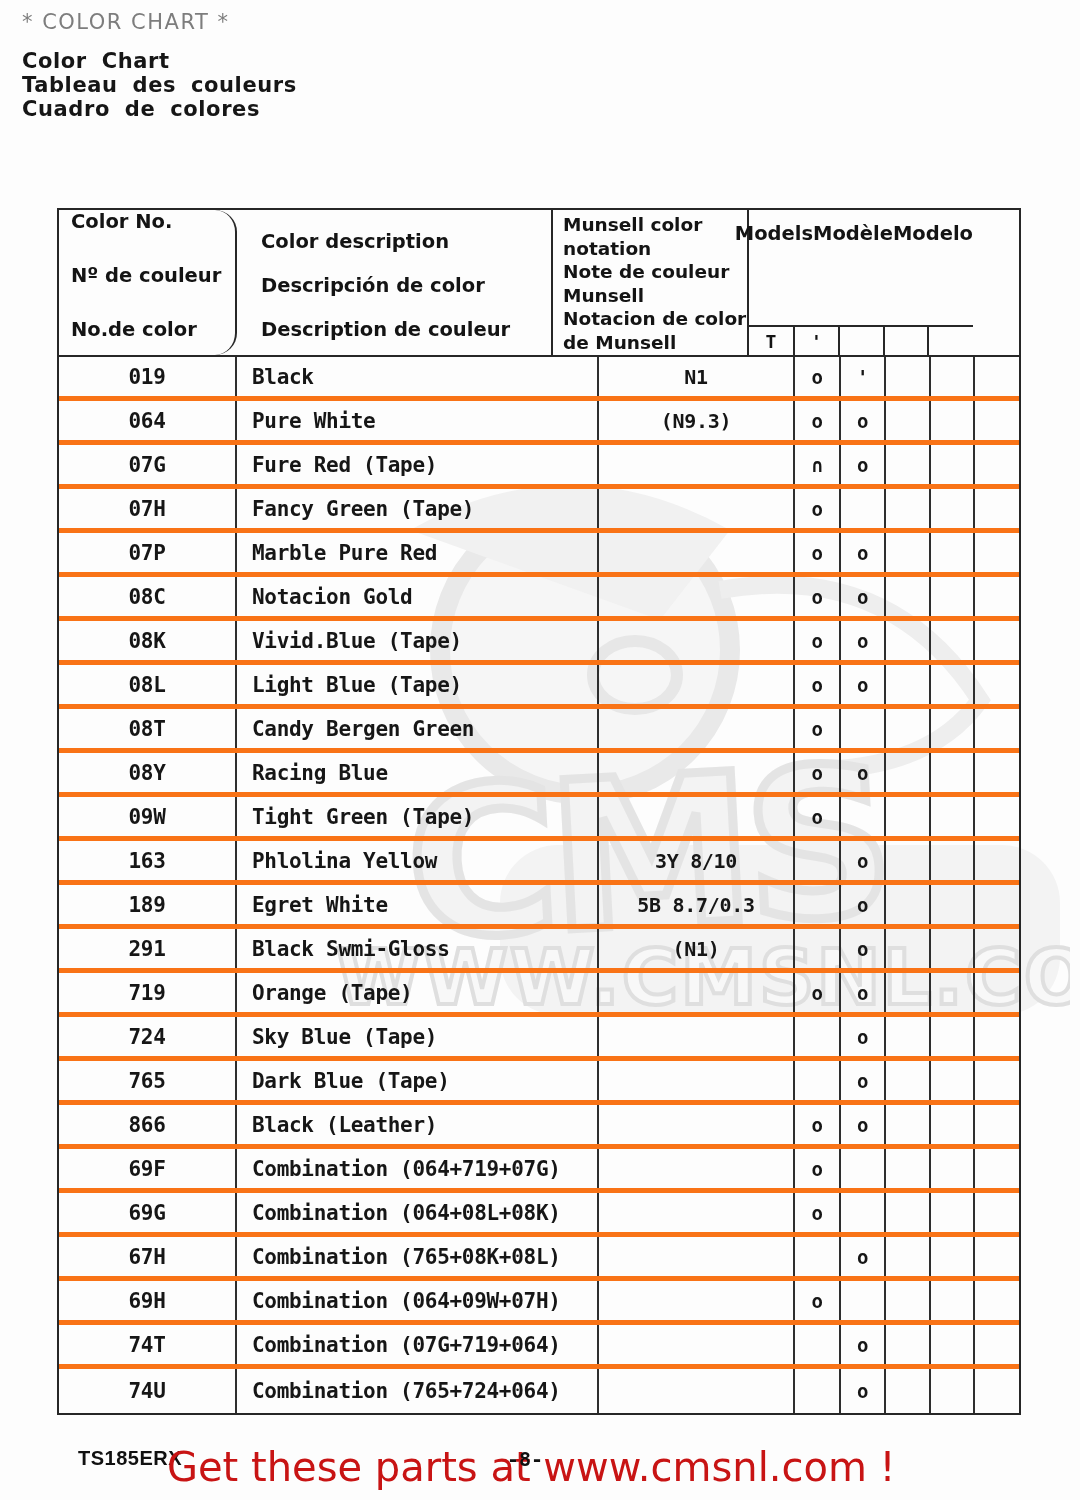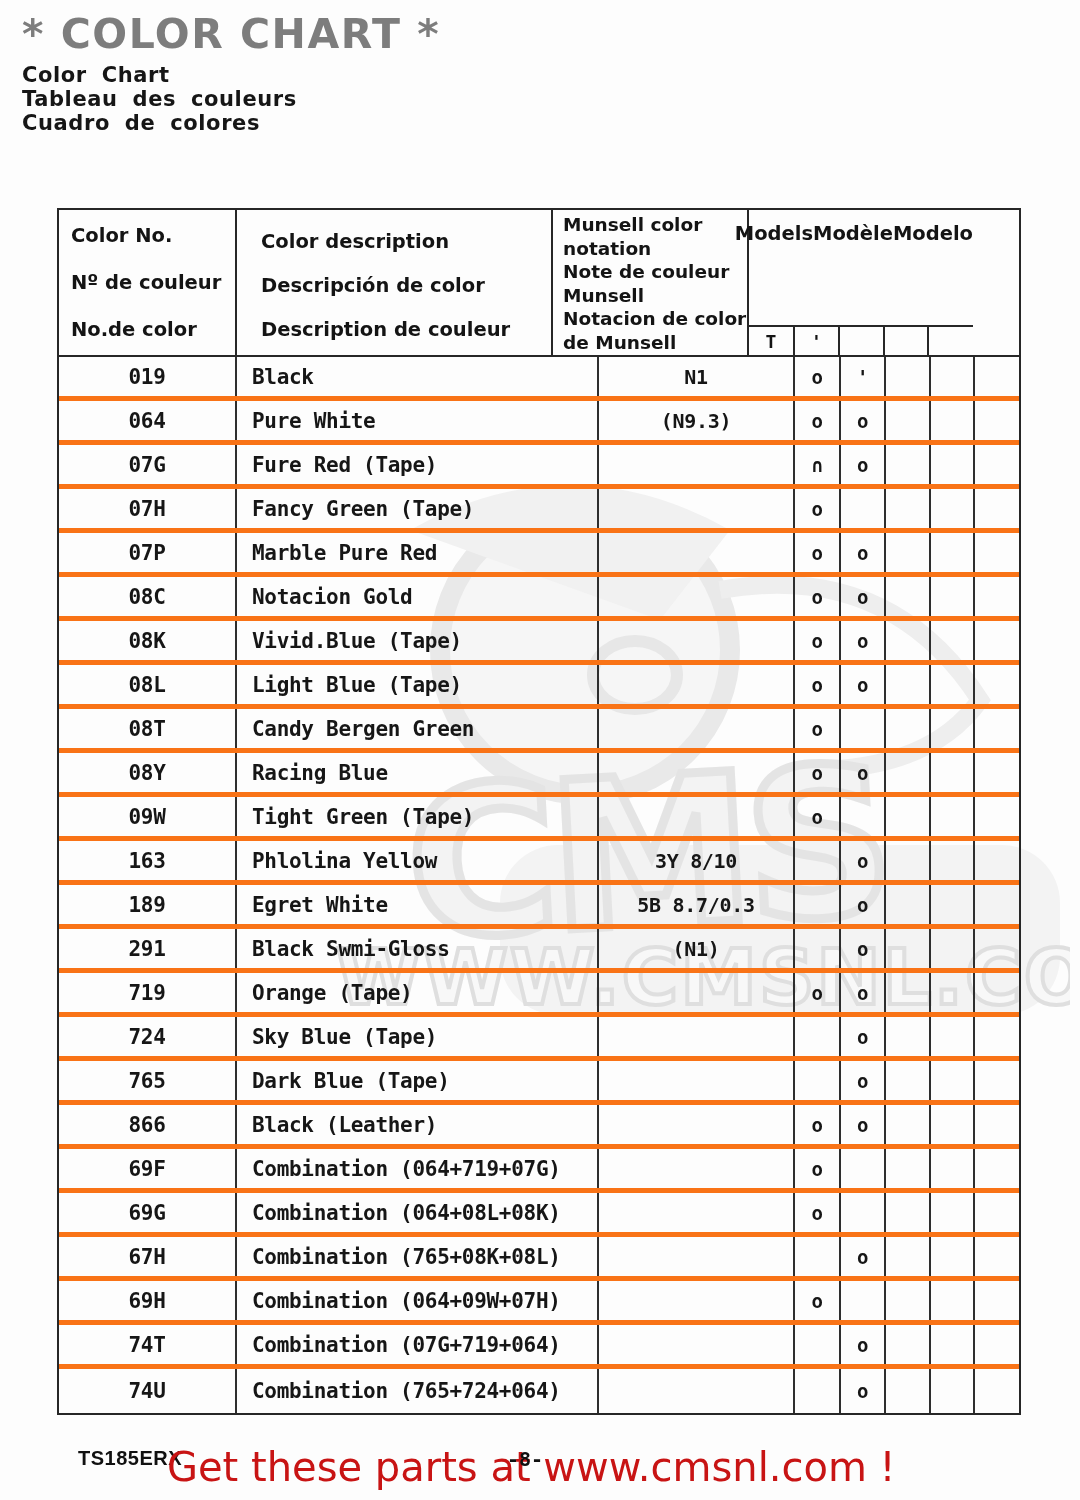--- a/index.html
+++ b/index.html
@@ -2,29 +2,29 @@
 <html lang="en"><head>
 <meta charset="utf-8">
 <style>
   html,body{margin:0;padding:0;}
   body{
     width:1080px;height:1500px;position:relative;overflow:hidden;
     background:#fdfdfd;font-family:"DejaVu Sans", sans-serif;color:#161616;
   }
   
   .hdr{position:absolute;left:22px;top:10px;z-index:2;}
-  .hdr .title{font-size:41px;color:#7d7d7d;letter-spacing:1.5px;font-weight:700;margin-bottom:5px;}
+  .hdr .title{font-size:21px;color:#7d7d7d;letter-spacing:1.5px;font-weight:400;margin-bottom:15px;}
   .hdr .sub{font-size:21px;font-weight:700;color:#161616;line-height:24px;letter-spacing:.6px;word-spacing:7px;}
   
   .wm{position:absolute;left:330px;top:470px;width:740px;height:580px;z-index:1;}
   
   .ctable{position:absolute;left:57px;top:208px;z-index:2;border:2.5px solid #272727;background:transparent;}
   .thead{display:flex;box-sizing:border-box;height:147px;border-bottom:2px solid #272727;}
   .th{box-sizing:border-box;border-right:2px solid #272727;font-weight:700;color:#141414;}
-  .th.no{width:178px;display:flex;flex-direction:column;justify-content:space-between;padding:14px 4px 14px 12px;font-size:19.5px;}
+  .th.no{width:178px;display:flex;flex-direction:column;justify-content:space-between;padding:0 4px 14px 12px;font-size:19.5px;border-radius:22px;}
   .th.desc{width:316px;display:flex;flex-direction:column;justify-content:space-between;padding:20px 4px 14px 24px;font-size:19.5px;}
   .th.mun{width:196px;font-size:18.5px;line-height:23.6px;padding:3px 0 0 10px;}
   .th.models{width:224px;border-right:none;display:flex;flex-direction:column;}
   .models-top{flex:1;display:flex;flex-direction:row;justify-content:flex-end;padding:12px 0 10px 18px;font-size:19.5px;border-radius:13px;}
   .models-sub{box-sizing:border-box;height:30px;border-top:2px solid #272727;display:flex;}
   .msc{box-sizing:border-box;border-right:2px solid #272727;display:flex;align-items:center;justify-content:center;
        font-size:18px;font-weight:700;font-family:"DejaVu Sans Mono", monospace;}
   .msc.w1{width:46px}.msc.w2{width:45px}.msc.w3{width:45px}.msc.w4{width:44px}.msc.w5{width:44px;border-right:none;}
   .tr{display:flex;box-sizing:border-box;height:44px;border-bottom:5px solid #f97316;}
   .tr:last-child{border-bottom:none;}

